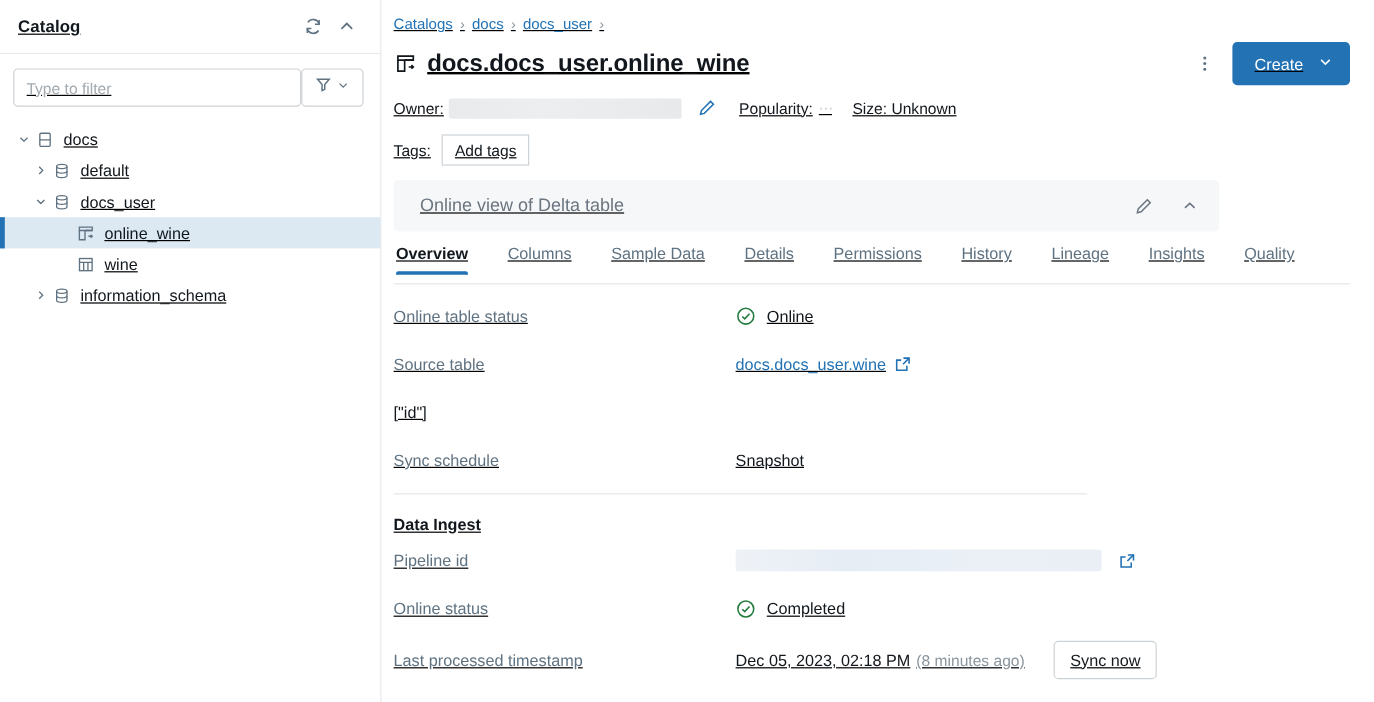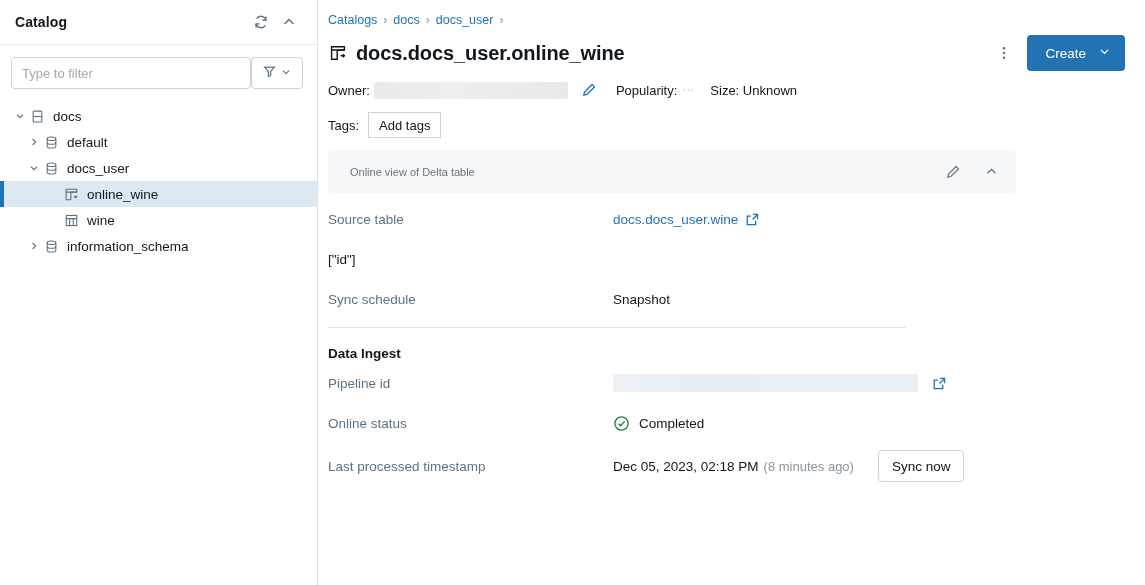--- a/index.html
+++ b/index.html
@@ -4,21 +4,21 @@
 <style>
   * { box-sizing: border-box; }
   html, body {
     margin: 0; padding: 0;
     width: 1145px; height: 585px;
     overflow: hidden;
     background: #ffffff;
     font-family: "Liberation Sans", sans-serif;
     -webkit-font-smoothing: antialiased;
   }
-  .app { display: flex; width: 1145px; height: 453px; }
+  .app { display: flex; width: 1145px; height: 453px; text-decoration: underline; }
 
   
   .sidebar {
     width: 318px;
     height: 585px;
     border-right: 1px solid #e0e3e6;
     background: #ffffff;
     display: flex;
     flex-direction: column;
     flex: 0 0 318px;
@@ -235,21 +235,21 @@
     margin-right: 109px;
     background: #f6f7f8;
     border-radius: 4px;
     height: 43px;
     display: flex;
     align-items: center;
     padding: 0 12px 0 22px;
   }
   .desc-text {
     flex: 1;
-    font-size: 11px;
+    font-size: 15px;
     color: #6b7580;
   }
   .desc-ico {
     width: 26px; height: 26px;
     display: flex; align-items: center; justify-content: center;
     color: #6b7580;
     cursor: pointer;
     border-radius: 4px;
   }
 
@@ -547,23 +547,46 @@
             <path d="M11.1 2.5l2.4 2.4-7.6 7.6-3.1.7.7-3.1z"></path>
           </svg>
         </span>
         <span class="desc-ico" style="margin-left:12px;">
           <svg width="15" height="15" viewBox="0 0 16 16" fill="none" stroke="currentColor" stroke-width="1.4">
               <path d="M3.7 9.9L8 5.8l4.3 4.1"></path>
             </svg>
         </span>
       </div>
 
+      <div class="tabs">
+        <div class="tab active">Overview</div>
+        <div class="tab">Columns</div>
+        <div class="tab">Sample Data</div>
+        <div class="tab">Details</div>
+        <div class="tab">Permissions</div>
+        <div class="tab">History</div>
+        <div class="tab">Lineage</div>
+        <div class="tab">Insights</div>
+        <div class="tab">Quality</div>
+      </div>
 
       <div class="ov">
 
+        <div class="ov-row">
+          <div class="ov-key">Online table status</div>
+          <div class="ov-val">
+            <span class="status-ico">
+              <svg width="17" height="17" viewBox="0 0 17 17" fill="none" stroke="#227a3d" stroke-width="1.3">
+                <circle cx="8.5" cy="8.5" r="6.6"></circle>
+                <path d="M5.6 8.7l2 2 4-4.3"></path>
+              </svg>
+            </span>
+            <span>Online</span>
+          </div>
+        </div>
 
         <div class="ov-row">
           <div class="ov-key">Source table</div>
           <div class="ov-val">
             <span class="link">docs.docs_user.wine</span>
             <span class="ext-ico">
               <svg width="15" height="15" viewBox="0 0 16 16" fill="none" stroke="currentColor" stroke-width="1.4">
                 <path d="M8.4 2.6h5v5"></path>
                 <path d="M13.4 2.6l-5.4 5.4"></path>
                 <path d="M11.4 9.4v4h-9v-9h4"></path>

